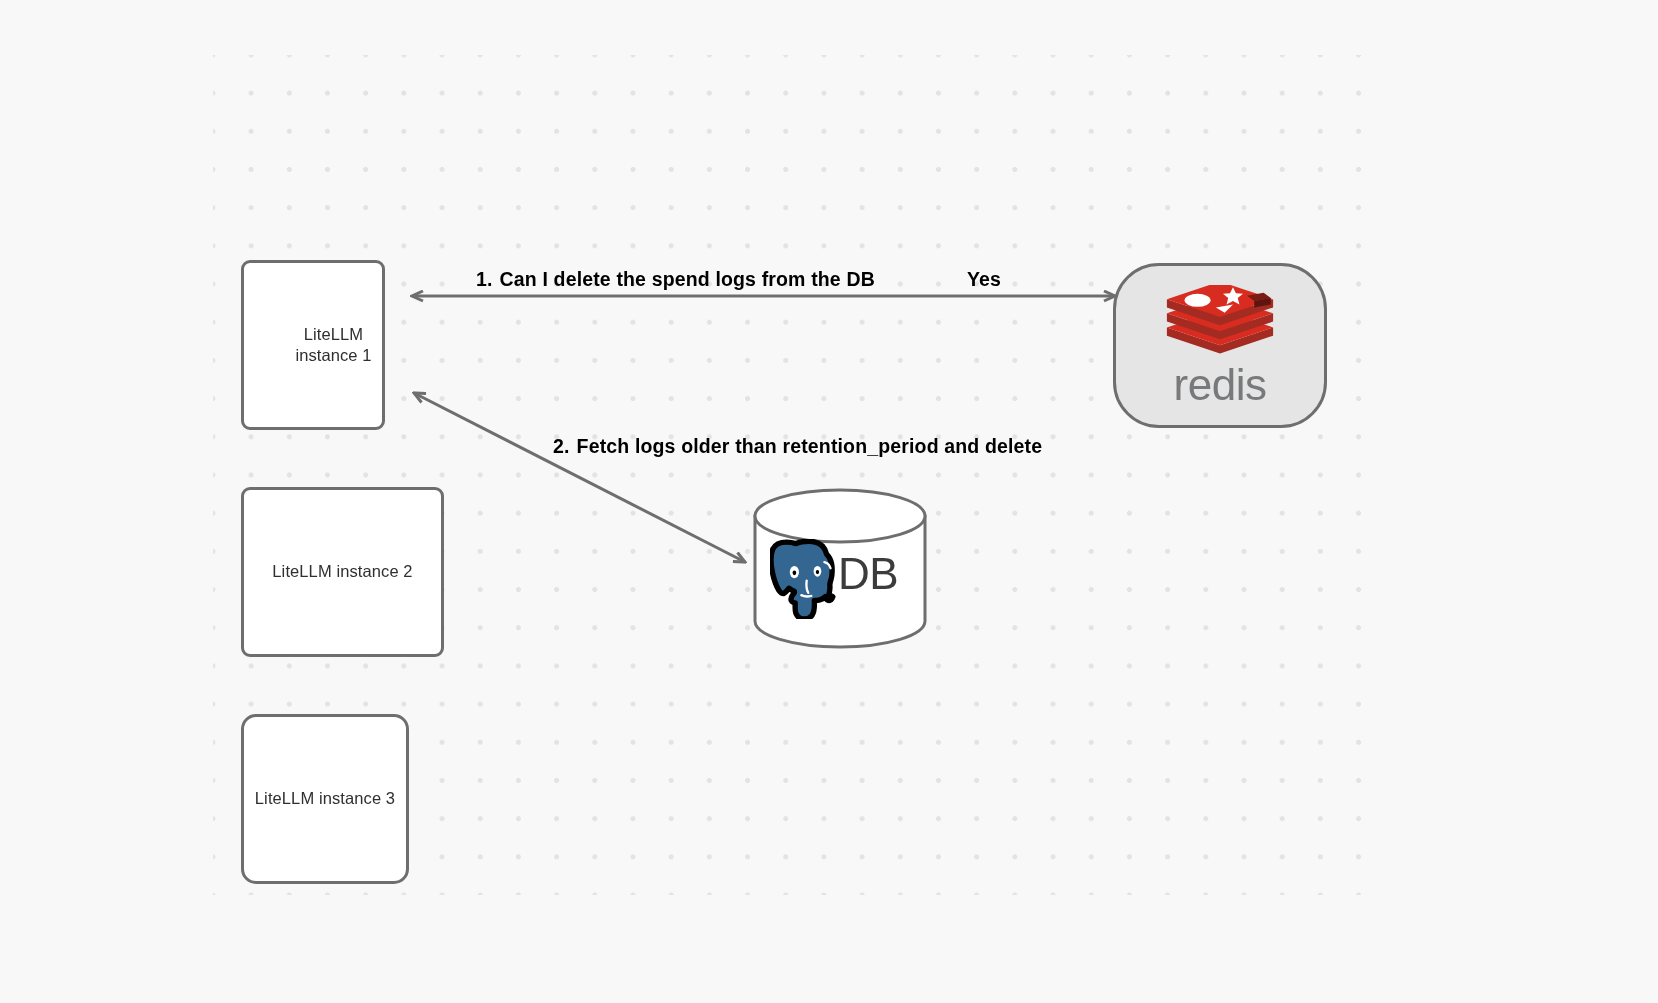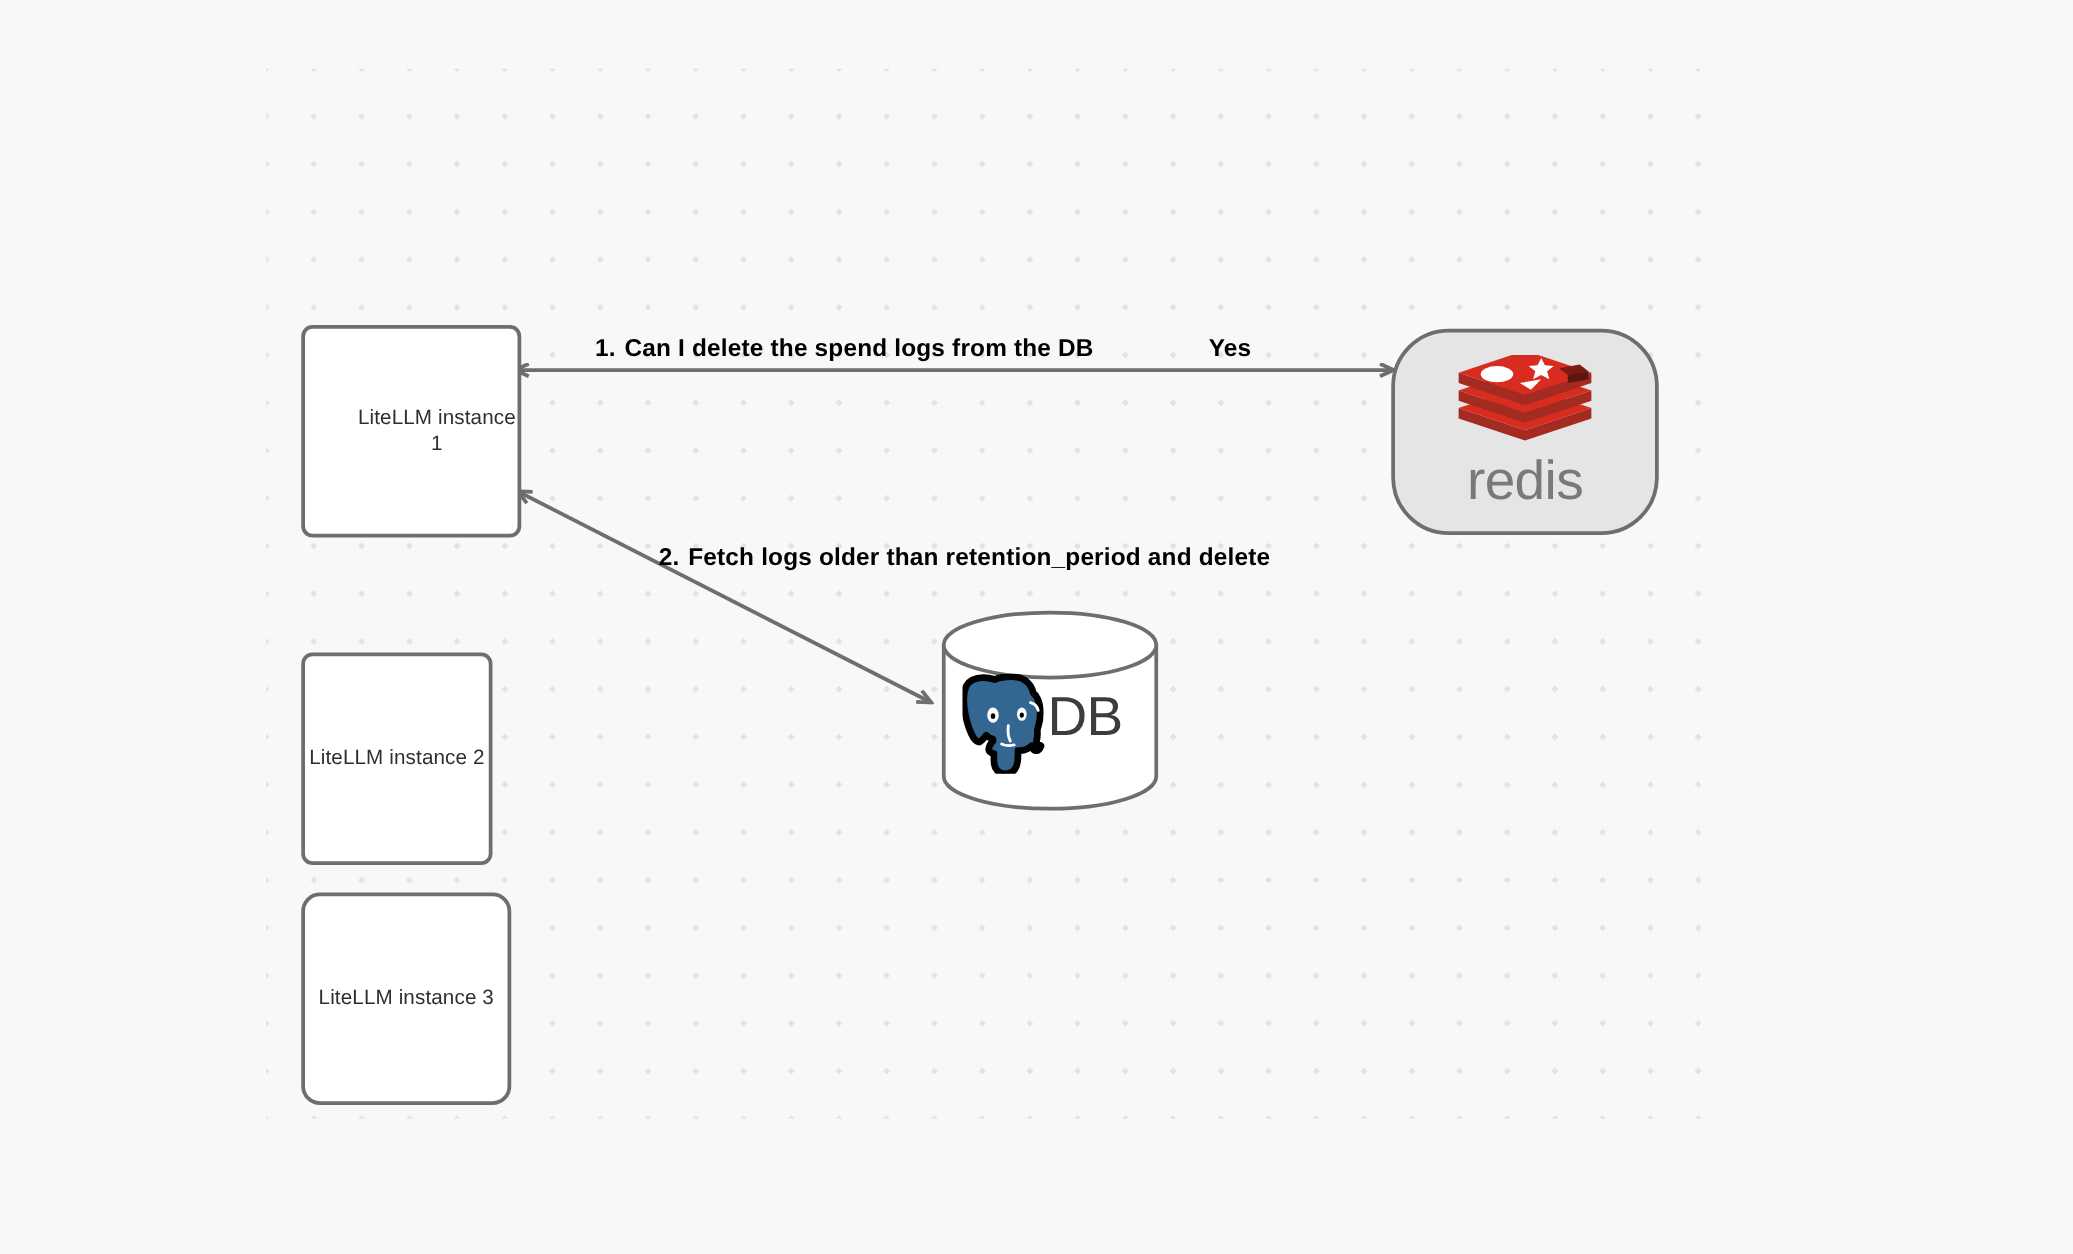--- a/index.html
+++ b/index.html
@@ -135,29 +135,29 @@
       <line x1="414" y1="393" x2="745" y2="562" stroke="#6e6e6e" stroke-width="3" marker-start="url(#arrow-left)" marker-end="url(#arrow-right)"></line>
     </g>
   </svg>
 
   <div class="edge-label" style="left:476px; top:268px;">
     <span class="num">1.</span><span>Can I delete the spend logs from the DB</span>
   </div>
 
   <div class="edge-label" style="left:967px; top:268px;">Yes</div>
 
-  <div class="edge-label" style="left:527px; top:435px;">
+  <div class="edge-label" style="left:553px; top:435px;">
     <span class="num">2.</span><span>Fetch logs older than retention_period and delete</span>
   </div>
 
-  <div class="node-box" style="left:241px; top:260px; width:176px; height:170px;padding-left:41px;">
+  <div class="node-box" style="left:241px; top:260px; width:144px; height:170px;padding-left:41px;">
     <span class="node-label">LiteLLM instance 1</span>
   </div>
 
-  <div class="node-box" style="left:241px; top:487px; width:153px; height:170px;margin-top:35px;">
+  <div class="node-box" style="left:241px; top:487px; width:203px; height:170px;">
     <span class="node-label">LiteLLM instance 2</span>
   </div>
 
   <div class="node-box" style="left:241px; top:714px; width:168px; height:170px;border-radius:15px;">
     <span class="node-label">LiteLLM instance 3</span>
   </div>
 
   <div class="redis-node" style="left:1113px; top:263px; width:214px; height:165px;">
     <span style="display:block;">
       <svg width="118" height="72" viewBox="0 0 200 122">

